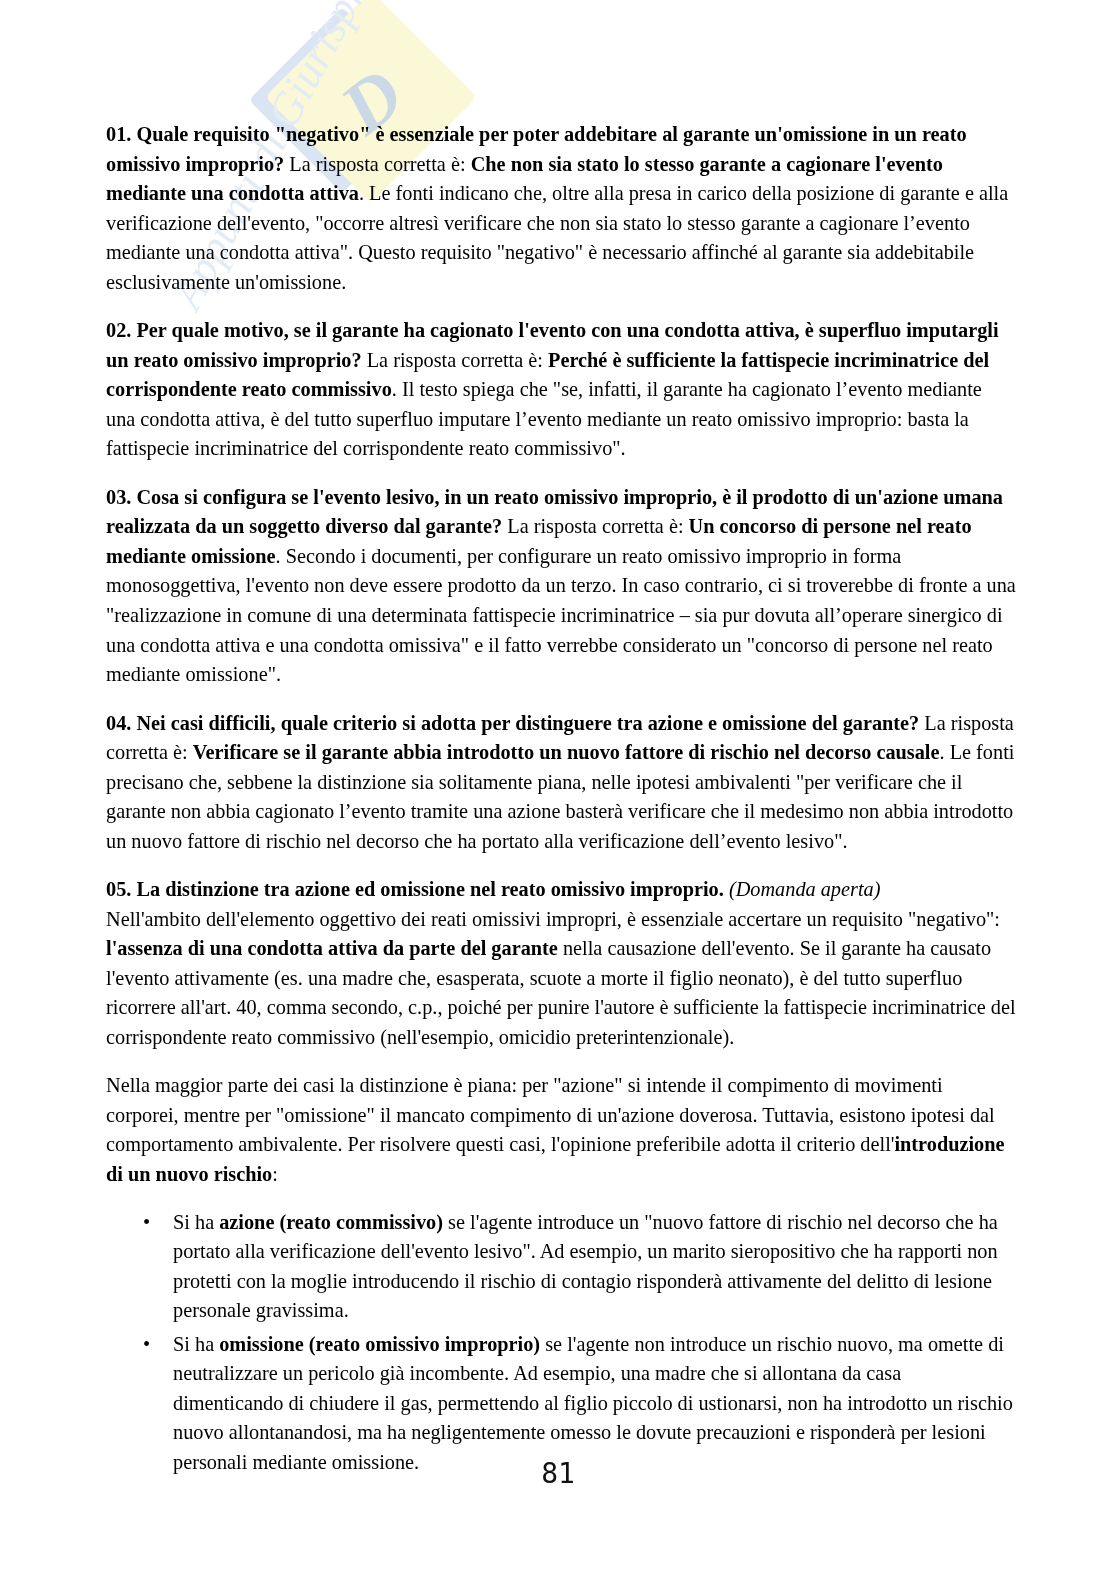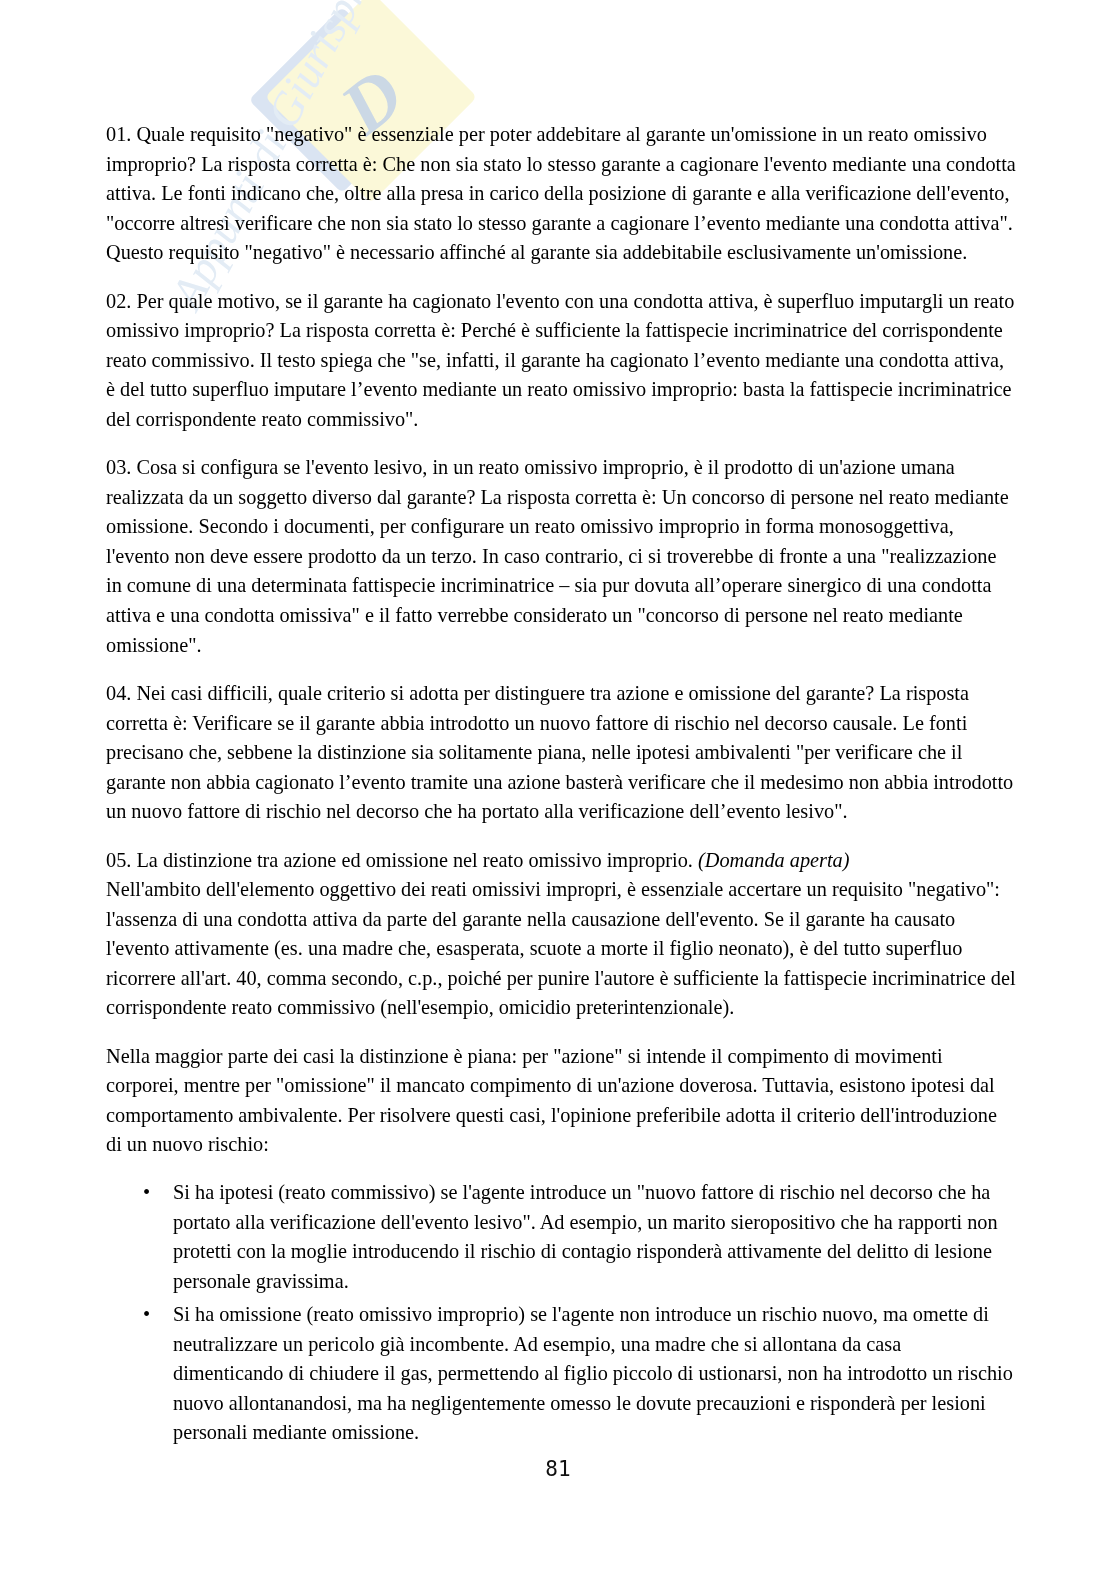--- a/index.html
+++ b/index.html
@@ -101,21 +101,21 @@
     line-height: 1.455;
     text-align: left;
   }
   p.block:last-of-type {
     margin-bottom: 0;
   }
   .gap-para {
     margin-top: 30px;
   }
   b, .b {
-    font-weight: 400;
+    font-weight: 700;
   }
   i, .i {
     font-style: italic;
     text-align: right;
   }
 
   ul.bullets {
     margin: 18px 0 0 0;
     padding: 0;
     list-style: none;
@@ -135,21 +135,21 @@
     line-height: 1.455;
   }
 
   .page-number {
     position: absolute;
     left: 0;
     right: 0;
     top: 1457px;
     text-align: center;
     font-family: "DejaVu Sans Mono", "Liberation Mono", monospace;
-    font-size: 21px;
+    font-size: 28px;
     color: #111111;
     z-index: 2;
   }
 </style>
 </head>
 <body>
 
 <div class="wm-layer">
   <div class="wm-diamond-blue"></div>
   <div class="wm-diamond"></div>
@@ -167,21 +167,21 @@
     <p class="block"><b>03.</b><b>&nbsp;</b><b>Cosa si configura se l'evento lesivo, in un reato omissivo improprio, è il prodotto di un'azione umana realizzata da un soggetto diverso dal garante?</b><span> La risposta corretta è: </span><b>Un concorso di persone nel reato mediante omissione</b><span>. Secondo i documenti, per configurare un reato omissivo improprio in forma monosoggettiva, l'evento non deve essere prodotto da un terzo. In caso contrario, ci si troverebbe di fronte a una "realizzazione in comune di una determinata fattispecie incriminatrice – sia pur dovuta all’operare sinergico di una condotta attiva e una condotta omissiva" e il fatto verrebbe considerato un "concorso di persone nel reato mediante omissione".</span></p>
 
     <p class="block"><b>04.</b><b>&nbsp;</b><b>Nei casi difficili, quale criterio si adotta per distinguere tra azione e omissione del garante?</b><span> La risposta corretta è: </span><b>Verificare se il garante abbia introdotto un nuovo fattore di rischio nel decorso causale</b><span>. Le fonti precisano che, sebbene la distinzione sia solitamente piana, nelle ipotesi ambivalenti "per verificare che il garante non abbia cagionato l’evento tramite una azione basterà verificare che il medesimo non abbia introdotto un nuovo fattore di rischio nel decorso che ha portato alla verificazione dell’evento lesivo".</span></p>
 
     <p class="block"><b>05.</b><b>&nbsp;</b><b>La distinzione tra azione ed omissione nel reato omissivo improprio.</b><i> (Domanda aperta)</i><br><span>Nell'ambito dell'elemento oggettivo dei reati omissivi impropri, è essenziale accertare un requisito "negativo": </span><b>l'assenza di una condotta attiva da parte del garante</b><span> nella causazione dell'evento. Se il garante ha causato l'evento attivamente (es. una madre che, esasperata, scuote a morte il figlio neonato), è del tutto superfluo ricorrere all'art. 40, comma secondo, c.p., poiché per punire l'autore è sufficiente la fattispecie incriminatrice del corrispondente reato commissivo (nell'esempio, omicidio preterintenzionale).</span></p>
 
     <p class="block gap-para"><span>Nella maggior parte dei casi la distinzione è piana: per "azione" si intende il compimento di movimenti corporei, mentre per "omissione" il mancato compimento di un'azione doverosa. Tuttavia, esistono ipotesi dal comportamento ambivalente. Per risolvere questi casi, l'opinione preferibile adotta il criterio dell'</span><b>introduzione di un nuovo rischio</b><span>:</span></p>
 
     <ul class="bullets">
       <li>
-        <span class="dot">•</span><span>Si ha </span><b>ipotesi (reato commissivo)</b><span> se l'agente introduce un "nuovo fattore di rischio nel decorso che ha portato alla verificazione dell'evento lesivo". Ad esempio, un marito sieropositivo che ha rapporti non protetti con la moglie introducendo il rischio di contagio risponderà attivamente del delitto di lesione personale gravissima.</span>
+        <span class="dot">•</span><span>Si ha </span><b>azione (reato commissivo)</b><span> se l'agente introduce un "nuovo fattore di rischio nel decorso che ha portato alla verificazione dell'evento lesivo". Ad esempio, un marito sieropositivo che ha rapporti non protetti con la moglie introducendo il rischio di contagio risponderà attivamente del delitto di lesione personale gravissima.</span>
       </li>
       <li>
         <span class="dot">•</span><span>Si ha </span><b>omissione (reato omissivo improprio)</b><span> se l'agente non introduce un rischio nuovo, ma omette di neutralizzare un pericolo già incombente. Ad esempio, una madre che si allontana da casa dimenticando di chiudere il gas, permettendo al figlio piccolo di ustionarsi, non ha introdotto un rischio nuovo allontanandosi, ma ha negligentemente omesso le dovute precauzioni e risponderà per lesioni personali mediante omissione.</span>
       </li>
     </ul>
 
   </div>
 
   <div class="page-number">81</div>
 </div>

